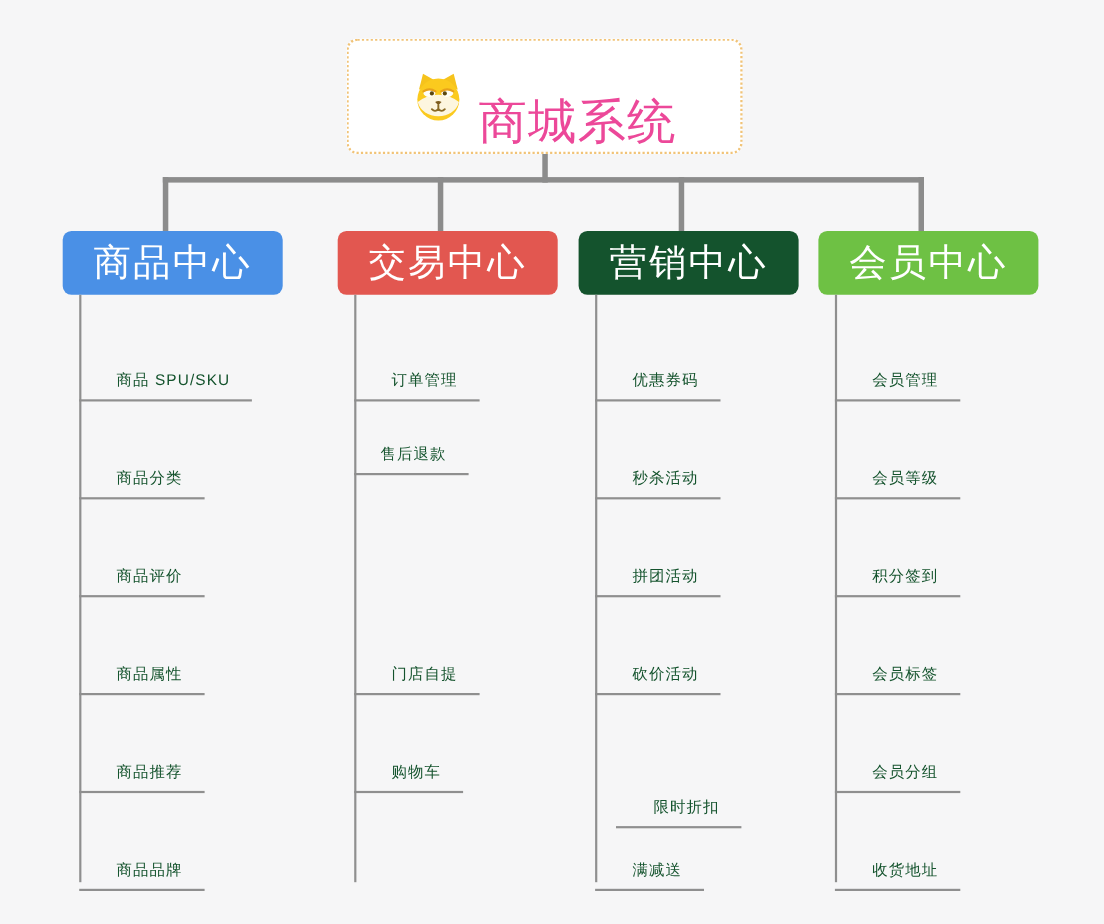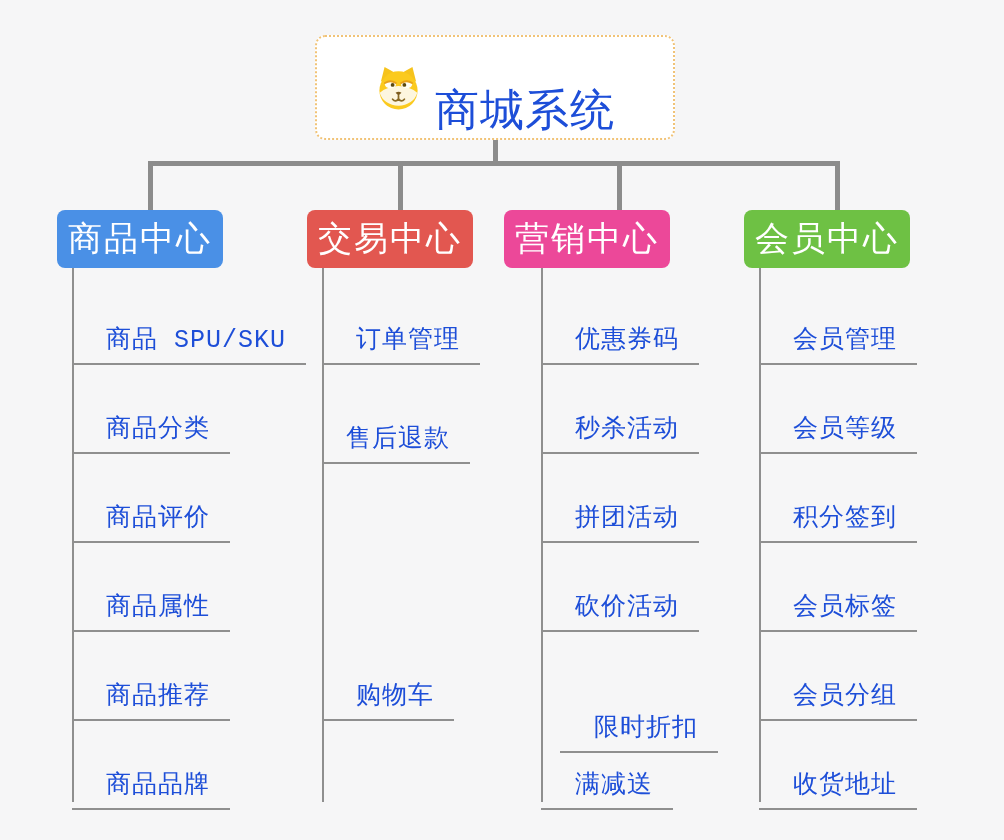--- a/index.html
+++ b/index.html
@@ -11,31 +11,31 @@
   .root-node{
     position:absolute;left:315px;top:35px;width:360px;height:105px;
     box-sizing:border-box;background:#ffffff;
     border:2px dotted #f1c377;border-radius:10px;
     display:flex;align-items:center;justify-content:center;gap:13px;
   }
   .root-icon{width:47px;height:47px;display:inline-flex;}
   .root-title{font-size:44px;letter-spacing:1px;color:#f0a53d;}
   .connector{position:absolute;background:#8c8c8c;}
   .branch-header{
-    position:absolute;top:210px;width:166px;height:58px;border-radius:8px;
+    position:absolute;top:210px;width:200px;height:58px;border-radius:8px;
     display:flex;align-items:center;justify-content:center;
     color:#ffffff;font-size:34px;letter-spacing:2px;cursor:default;
   }
   .trunk{position:absolute;width:2px;background:#8f8f8f;}
   .child-item{
     position:absolute;height:46px;box-sizing:content-box;
     display:flex;align-items:flex-end;
     border-bottom:2px solid #8f8f8f;
     padding:0 20px 8px 34px;
-    font-size:25px;letter-spacing:1px;color:#1d4ed8;white-space:nowrap;font-family:Liberation Mono, monospace;
+    font-size:14px;letter-spacing:1px;color:#14532d;white-space:nowrap;
   }
 </style>
 </head>
 <body>
 
 <div class="stage" id="stage" style="background: rgb(246, 246, 247);">
   <div class="root-node" style="border-color: rgb(241, 195, 119);">
     <span class="root-icon">
       <svg viewBox="0 0 64 64" width="47" height="47" aria-hidden="true">
         <polygon points="8,24 13,4 29,13" fill="#f6c31c"></polygon>
@@ -45,42 +45,43 @@
         <ellipse cx="21" cy="28" rx="7.5" ry="5" fill="#fffef6"></ellipse>
         <ellipse cx="43" cy="28" rx="7.5" ry="5" fill="#fffef6"></ellipse>
         <path d="M13.5 26 Q 21 21 28.5 26" fill="none" stroke="#e8a21a" stroke-width="2.5" stroke-linecap="round"></path>
         <path d="M35.5 26 Q 43 21 50.5 26" fill="none" stroke="#e8a21a" stroke-width="2.5" stroke-linecap="round"></path>
         <circle cx="24" cy="28.5" r="2.6" fill="#5c480f"></circle>
         <circle cx="40" cy="28.5" r="2.6" fill="#5c480f"></circle>
         <path d="M28 39 Q 32 36.5 36 39 L 32 43 Z" fill="#7d5c1e"></path>
         <path d="M32 43 L 32 47 M24 48 Q 28 52.5 32 47.5 Q 36 52.5 40 48" fill="none" stroke="#8a6a24" stroke-width="2.4" stroke-linecap="round"></path>
       </svg>
     </span>
-    <span class="root-title" style="color: #1d4ed8; margin-top: 46px;">商城系统</span>
+    <span class="root-title" style="color: #ec4899; margin-top: 46px;">商城系统</span>
   </div>
 <div class="connector" style="left: 492.5px; top: 140px; width: 5px; height: 26px;"></div>
     <div class="connector" style="left: 148px; top: 161px; width: 692px; height: 5px;"></div>
     <div class="connector" style="left: 148px; top: 161px; width: 5px; height: 49px;"></div>
     <div class="connector" style="left: 398px; top: 161px; width: 5px; height: 49px;"></div>
     <div class="connector" style="left: 617px; top: 161px; width: 5px; height: 49px;"></div>
     <div class="connector" style="left: 835px; top: 161px; width: 5px; height: 49px;"></div>
     <div class="branch-header" style="left: 57px; background: rgb(74, 144, 230);">商品中心</div>
     <div class="trunk" style="left: 72px; top: 268px; height: 534px;"></div>
     <div class="child-item" style="left: 72px; top: 309px;">商品 SPU/SKU</div>
     <div class="child-item" style="left: 72px; top: 398px;">商品分类</div>
     <div class="child-item" style="left: 72px; top: 487px;">商品评价</div>
     <div class="child-item" style="left: 72px; top: 576px;">商品属性</div>
     <div class="child-item" style="left: 72px; top: 665px;">商品推荐</div>
     <div class="child-item" style="left: 72px; top: 754px;">商品品牌</div>
     <div class="branch-header" style="left: 307px; background: rgb(226, 87, 80); font-family: Liberation Serif, serif;">交易中心</div>
     <div class="trunk" style="left: 322px; top: 268px; height: 534px;"></div>
     <div class="child-item" style="left: 322px; top: 309px;">订单管理</div>
-    <div class="child-item" style="left: 322px; top: 408px; padding-left: 24px;">售后退款</div>
+    <div class="child-item" style="left: 322px; top: 376px; padding-left: 24px;">售后退款</div>
+    <div class="child-item" style="left: 322px; top: 576px;">门店自提</div>
     <div class="child-item" style="left: 322px; top: 665px;">购物车</div>
-    <div class="branch-header" style="left: 504px; background: #ec4899;">营销中心</div>
+    <div class="branch-header" style="left: 526px; background: #14532d;">营销中心</div>
     <div class="trunk" style="left: 541px; top: 268px; height: 534px;"></div>
     <div class="child-item" style="left: 541px; top: 309px;">优惠券码</div>
     <div class="child-item" style="left: 541px; top: 398px;">秒杀活动</div>
     <div class="child-item" style="left: 541px; top: 487px; text-align: right;">拼团活动</div>
     <div class="child-item" style="left: 541px; top: 576px;">砍价活动</div>
     <div class="child-item" style="left: 541px; top: 697px; margin-left: 19px;">限时折扣</div>
     <div class="child-item" style="left: 541px; top: 754px;">满减送</div>
     <div class="branch-header" style="left: 744px; background: rgb(110, 193, 68);">会员中心</div>
     <div class="trunk" style="left: 759px; top: 268px; height: 534px;"></div>
     <div class="child-item" style="left: 759px; top: 309px;">会员管理</div>

